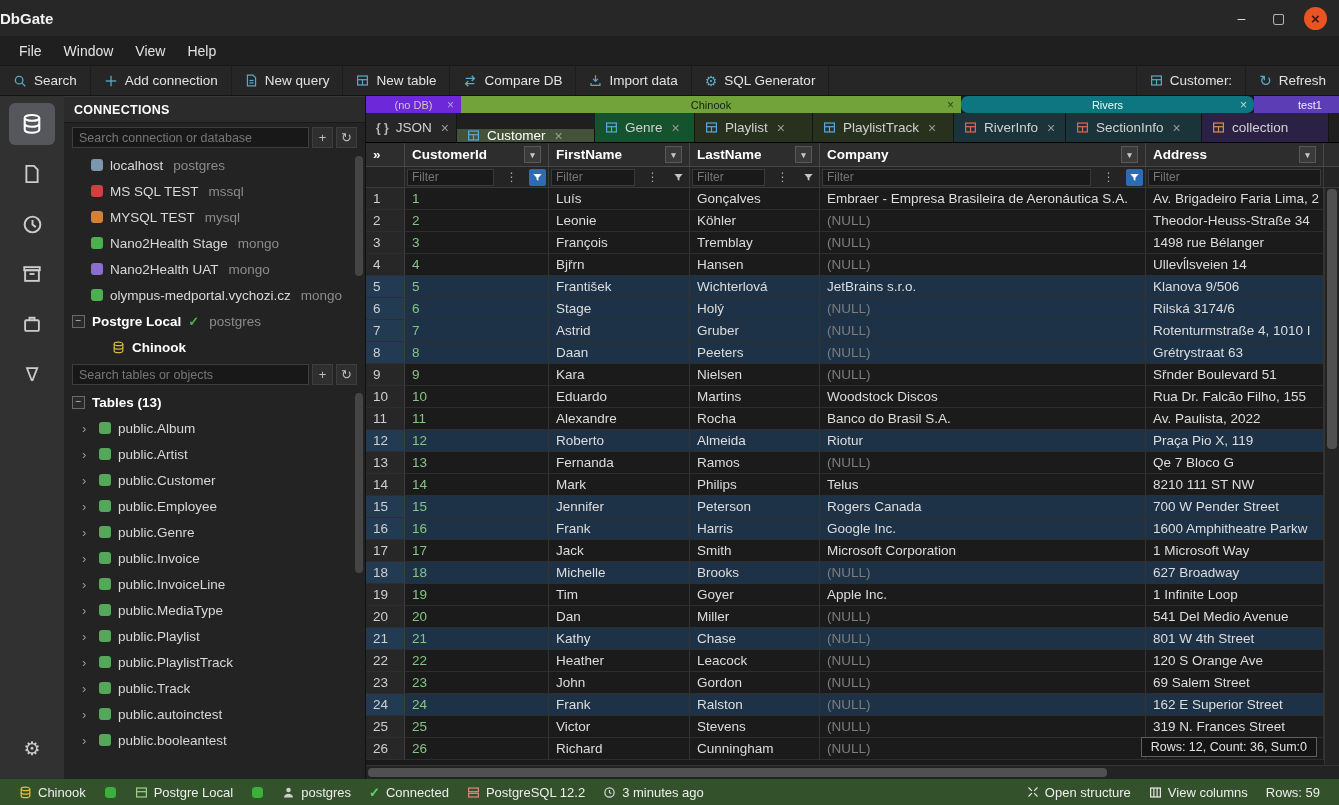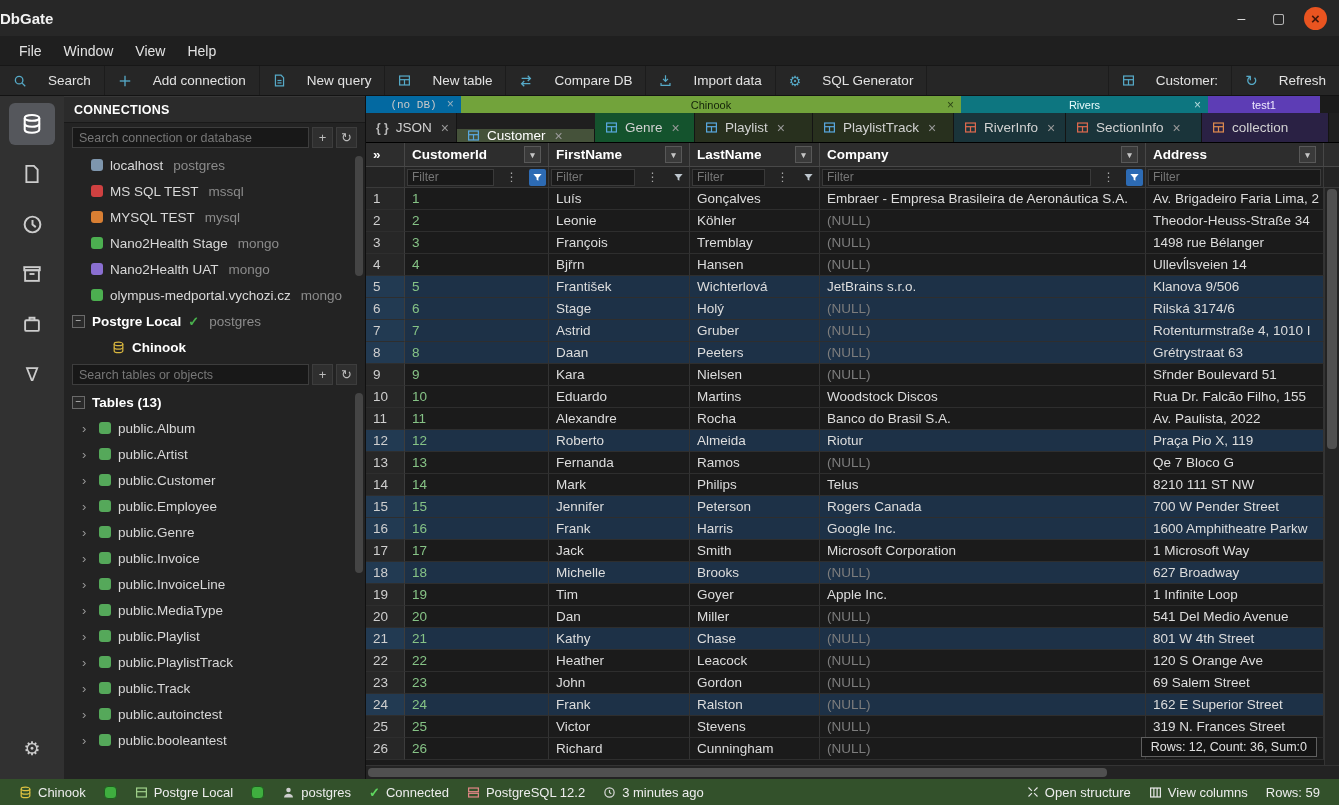--- a/index.html
+++ b/index.html
@@ -13,21 +13,21 @@
   .winctl{margin-left:auto;display:flex;gap:14px;align-items:center;padding-right:12px;z-index:2}
   .wbtn{width:23px;height:23px;border-radius:50%;display:flex;align-items:center;justify-content:center;color:#d8d8d8;font-size:14px}
   .wbtn.close{background:#e95420;color:#40170a;font-weight:bold;font-size:15px}
 
   
   .menubar{height:30px;background:#1f1f1f;display:flex;align-items:center;padding-left:8px;flex:0 0 auto;font-size:14px;border-bottom:1px solid #171717}
   .menu-item{padding:4px 11px;color:#e3e3e3}
 
   
   .toolbar{height:30px;background:#262626;display:flex;align-items:stretch;flex:0 0 auto;border-bottom:1px solid #131313;font-size:13.5px}
-  .tbtn{display:flex;align-items:center;gap:21px;padding:0 13px;color:#e2e2e2;border-right:1px solid #1c1c1c}
+  .tbtn{display:flex;align-items:center;gap:7px;padding:0 13px;color:#e2e2e2;border-right:1px solid #1c1c1c}
   .tbtn .ic{display:flex;align-items:center;color:#56aac8}
   .toolbar-right{margin-left:auto;display:flex}
   .toolbar-right .tbtn{border-right:none;border-left:1px solid #1c1c1c}
 
   .main{flex:1;display:flex;min-height:0}
 
   
   .iconbar{width:64px;background:#313131;display:flex;flex-direction:column;align-items:center;padding-top:7px;gap:8px;flex:0 0 auto}
   .ib-item{width:46px;height:42px;display:flex;align-items:center;justify-content:center;border-radius:6px;color:#cccccc;font-size:21px}
   .ib-item.active{background:#55575c;color:#fff}
@@ -394,29 +394,29 @@
               <span class="sq" style="background: rgb(85, 168, 90);"></span>
               <span>public.booleantest</span>
             </div>
           </div>
         <div class="tree-scroll" style="top:4px;height:180px"></div>
       </div>
     </div>
 
     <div class="content">
       <div class="tabgroups">
-          <div class="tgroup" style="width: 95px; background: #0369a1; color: rgb(201, 201, 201); font-family: Liberation Mono, monospace;">
+          <div class="tgroup" style="width: 95px; background: #6d28d9; color: rgb(201, 201, 201);">
             <span>(no DB)</span>
             <span class="x">×</span>
           </div>
           <div class="tgroup" style="width: 500px; background: rgb(114, 163, 59); color: rgb(20, 35, 10);">
             <span>Chinook</span>
             <span class="x">×</span>
           </div>
-          <div class="tgroup" style="width: 247px; background: rgb(13, 118, 128); color: rgb(234, 252, 252);">
+          <div class="tgroup" style="width: 293px; background: rgb(13, 118, 128); color: rgb(234, 252, 252); border-radius: 7px;">
             <span>Rivers</span>
             <span class="x">×</span>
           </div>
           <div class="tgroup" style="width: 112px; background: rgb(93, 61, 181); color: rgb(240, 235, 255);">
             <span>test1</span>
           </div>
         </div>
       <div class="tabs">
           <div class="tab" style="width: 91px; background: rgb(38, 38, 38);">
             <span class="ticon" style="color: rgb(185, 185, 185);">

